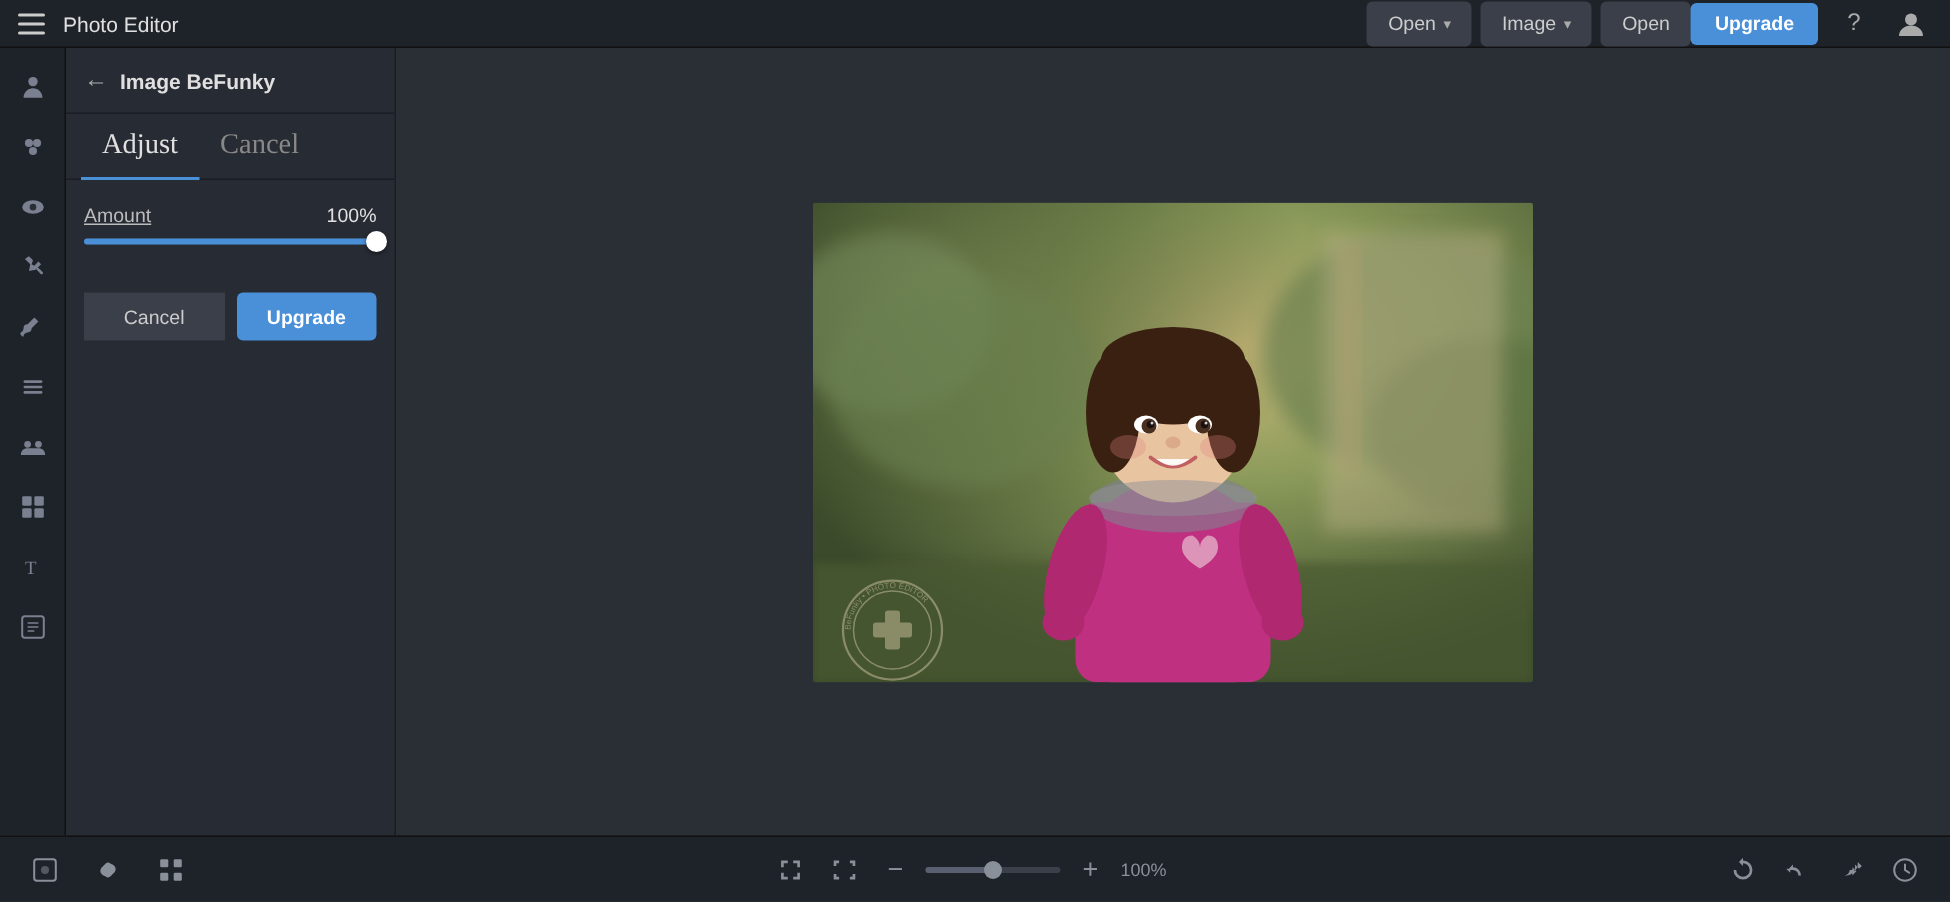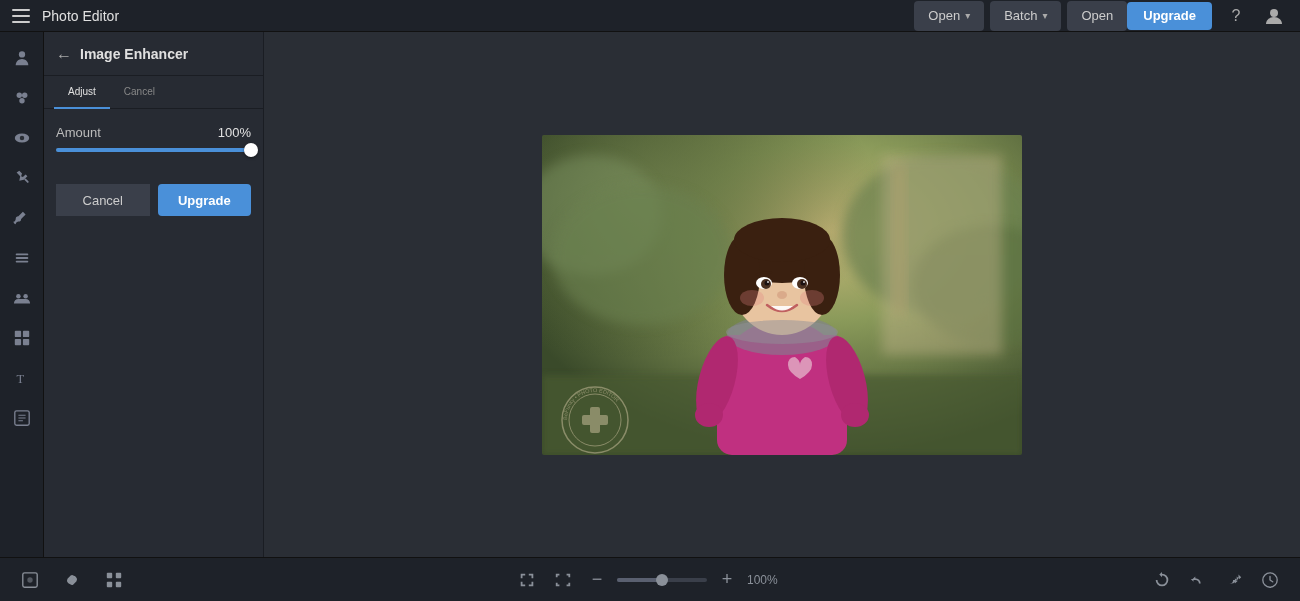--- a/index.html
+++ b/index.html
@@ -168,42 +168,44 @@
       font-size: 14px;
       font-weight: 600;
     }
     .panel-tabs {
       display: flex;
       border-bottom: 1px solid #1a1d23;
       padding: 0 10px;
     }
     .panel-tab {
       padding: 10px 14px;
-      font-size: 10px;
+      font-size: 19px;
       color: #888;
       cursor: pointer;
       border-bottom: 2px solid transparent;
       margin-bottom: -1px;
+      font-family: Liberation Serif, serif;
     }
     .panel-tab.active {
       color: #e0e0e0;
       border-bottom-color: #4a90d9;
     }
     .panel-body {
       padding: 16px 12px;
     }
     .amount-row {
       display: flex;
       align-items: center;
       justify-content: space-between;
       margin-bottom: 8px;
     }
     .amount-label {
       color: #bbb;
       font-size: 13px;
+      text-decoration: underline;
     }
     .amount-value {
       color: #e0e0e0;
       font-size: 13px;
     }
     .slider-track {
       width: 100%;
       height: 4px;
       background: #3a3f4a;
       border-radius: 2px;
@@ -377,21 +379,21 @@
       <span></span>
     </div>
     <span class="app-title">Photo Editor</span>
   </div>
   <div class="top-bar-center">
     <button class="top-btn top-btn-open">
       <span>Open</span>
       <span class="top-btn-chevron">▾</span>
     </button>
     <button class="top-btn top-btn-save">
-      <span>Batch</span>
+      <span>Image</span>
       <span class="top-btn-chevron">▾</span>
     </button>
     <button class="top-btn top-btn-batch">
       <span>Open</span>
     </button>
   </div>
   <div class="top-bar-right">
     <button class="upgrade-btn">Upgrade</button>
     <div class="icon-circle">?</div>
     <div class="icon-circle">
@@ -467,21 +469,21 @@
       <svg viewBox="0 0 20 20">
           <rect x="2" y="2" width="16" height="16" rx="2" fill="none" stroke="currentColor" stroke-width="1.5"></rect>
           <path d="M6 7h8M6 10h8M6 13h5" stroke="currentColor" stroke-width="1.2"></path>
         </svg>
     </div>
   </div>
 
   <div class="panel">
     <div class="panel-header">
       <span class="back-arrow">←</span>
-      <span class="panel-title">Image Enhancer</span>
+      <span class="panel-title">Image BeFunky</span>
     </div>
     <div class="panel-tabs">
       <div class="panel-tab active">Adjust</div>
       <div class="panel-tab">Cancel</div>
     </div>
     <div class="panel-body">
       <div class="amount-row">
         <span class="amount-label">Amount</span>
         <span class="amount-value">
           <span>100</span><span>%</span>

